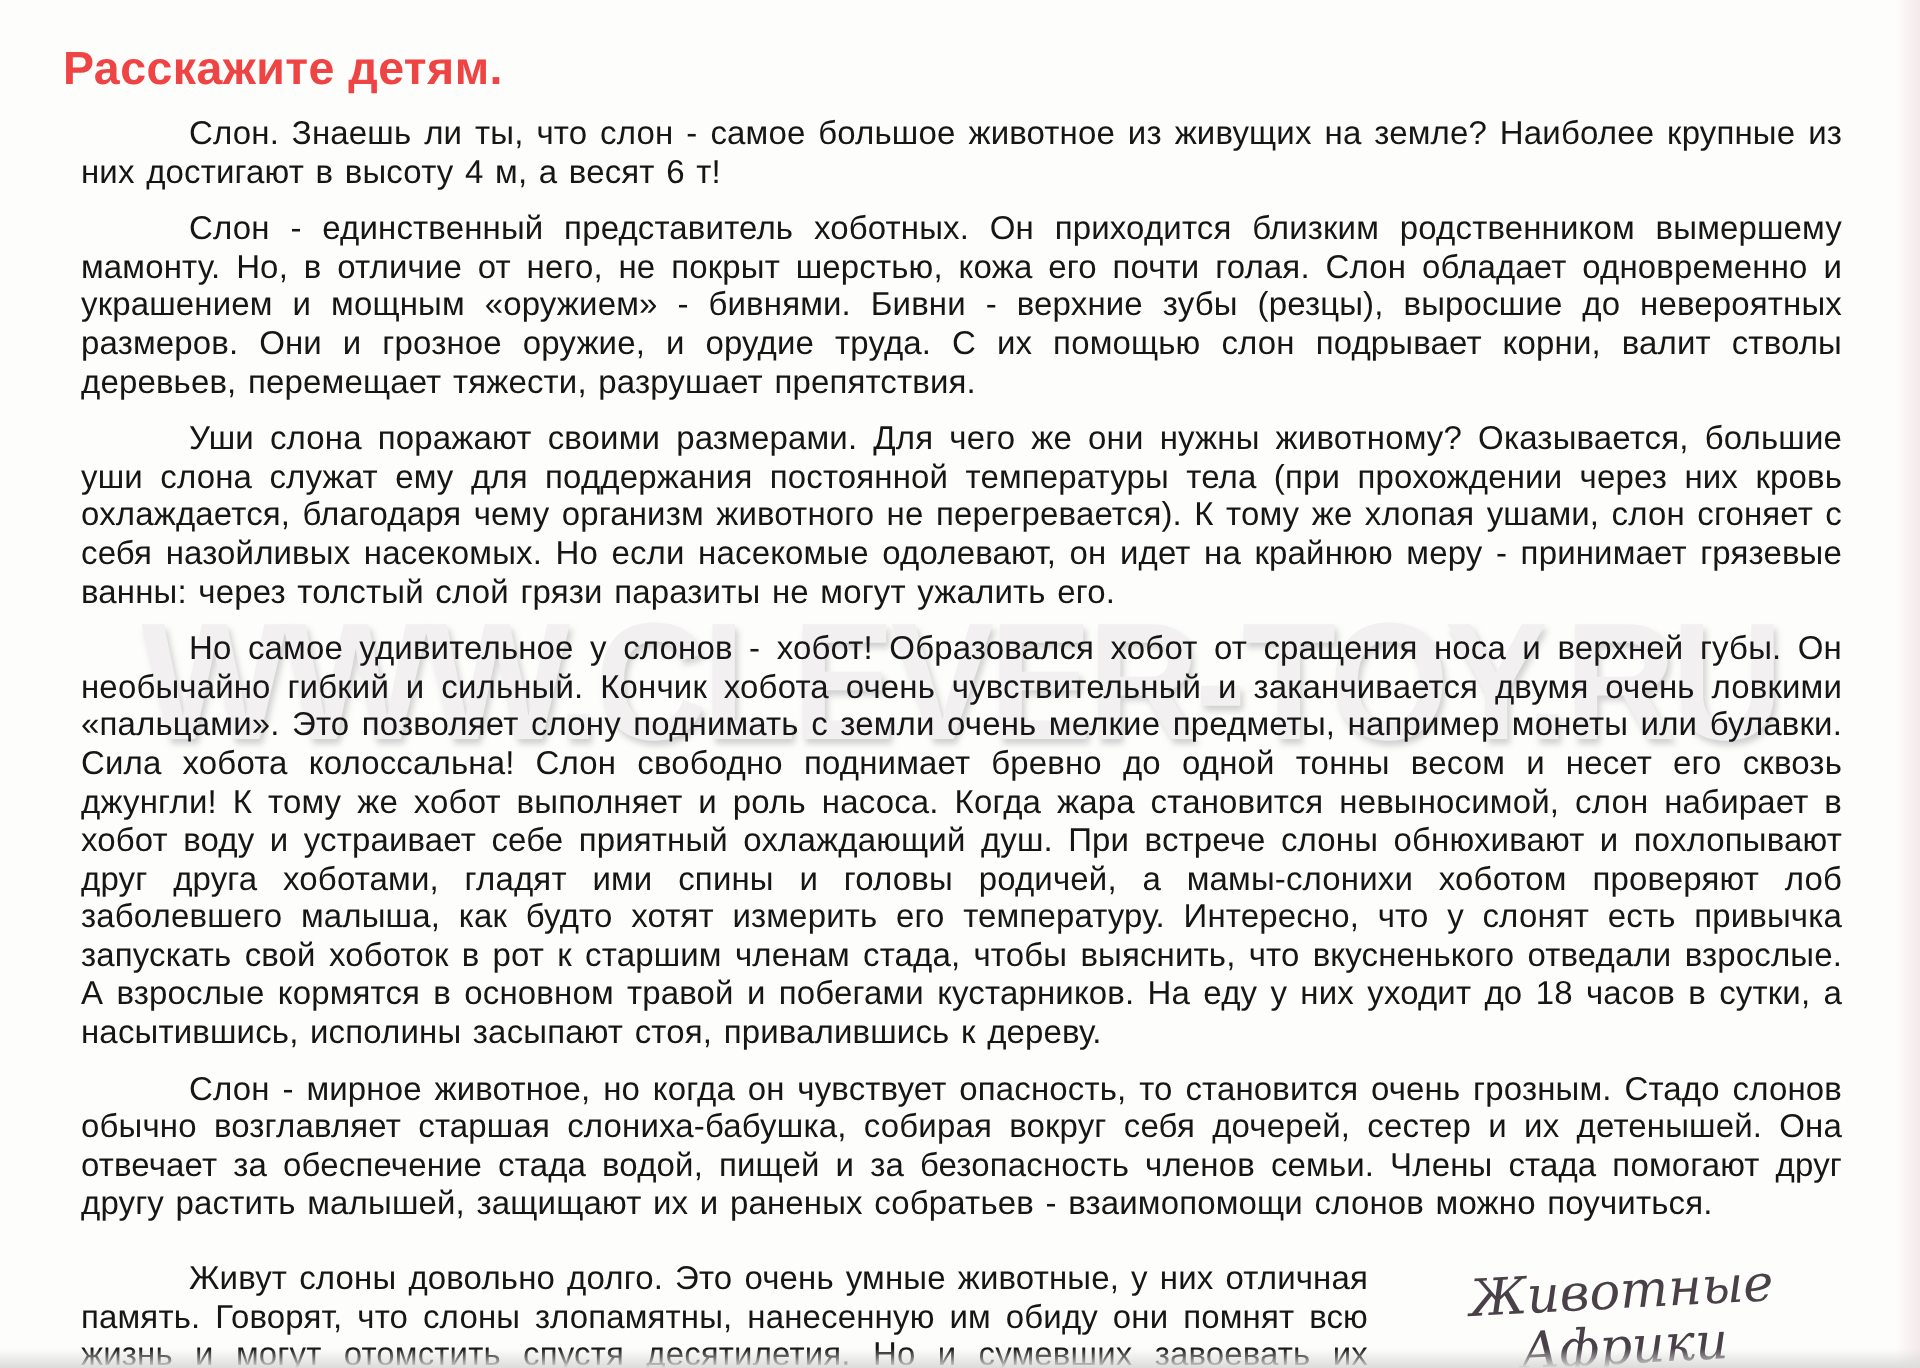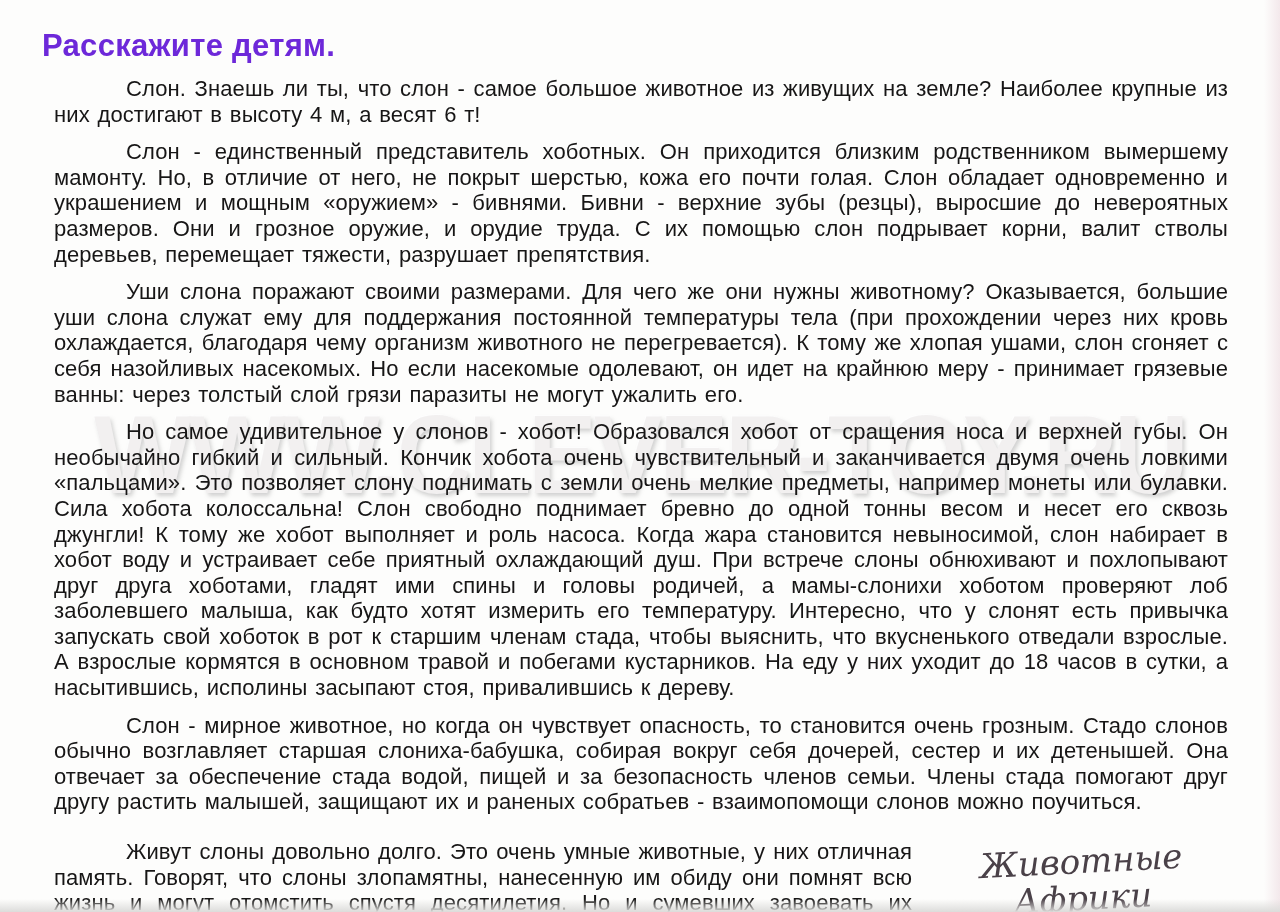--- a/index.html
+++ b/index.html
@@ -33,21 +33,21 @@
     position: relative;
     z-index: 2;
     padding: 28px 40px 0 42px;
     color: #171616;
   }
   .title {
     font-size: 31px;
     font-weight: bold;
     margin: 0 0 9px 0;
     letter-spacing: 0.3px;
-    color: #6d28d9;
+    color: #ef4444;
   }
   .para {
     margin: 12px;
     font-size: 22px;
     line-height: 25.6px;
     text-align: justify;
     text-indent: 72px;
     letter-spacing: 0.1px;
     word-spacing: 1.5px;
   }

